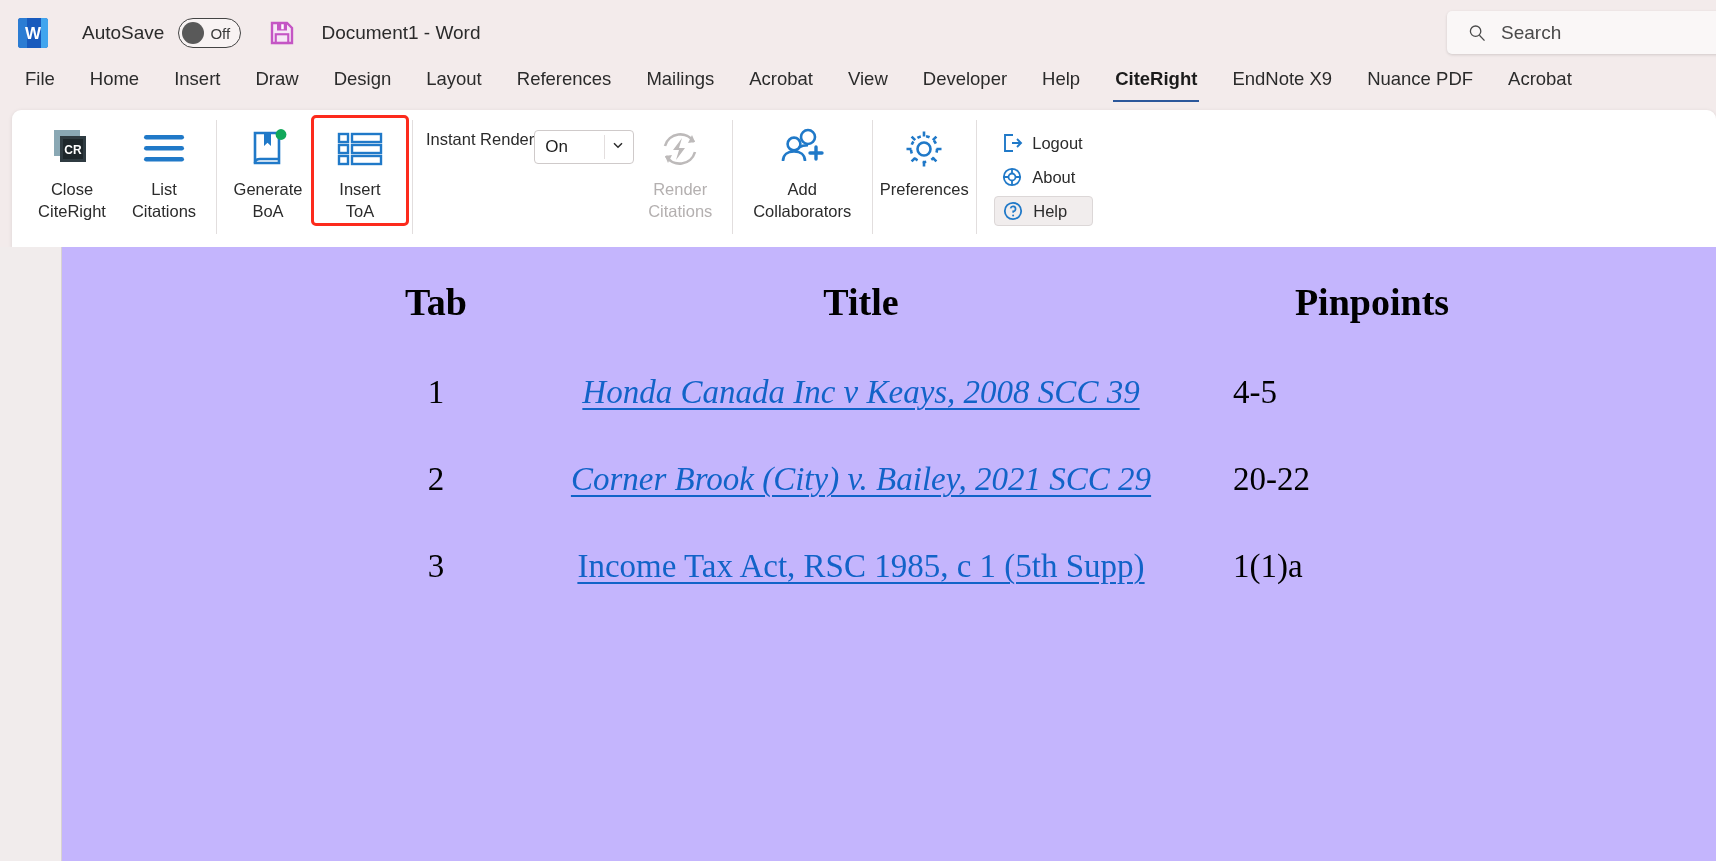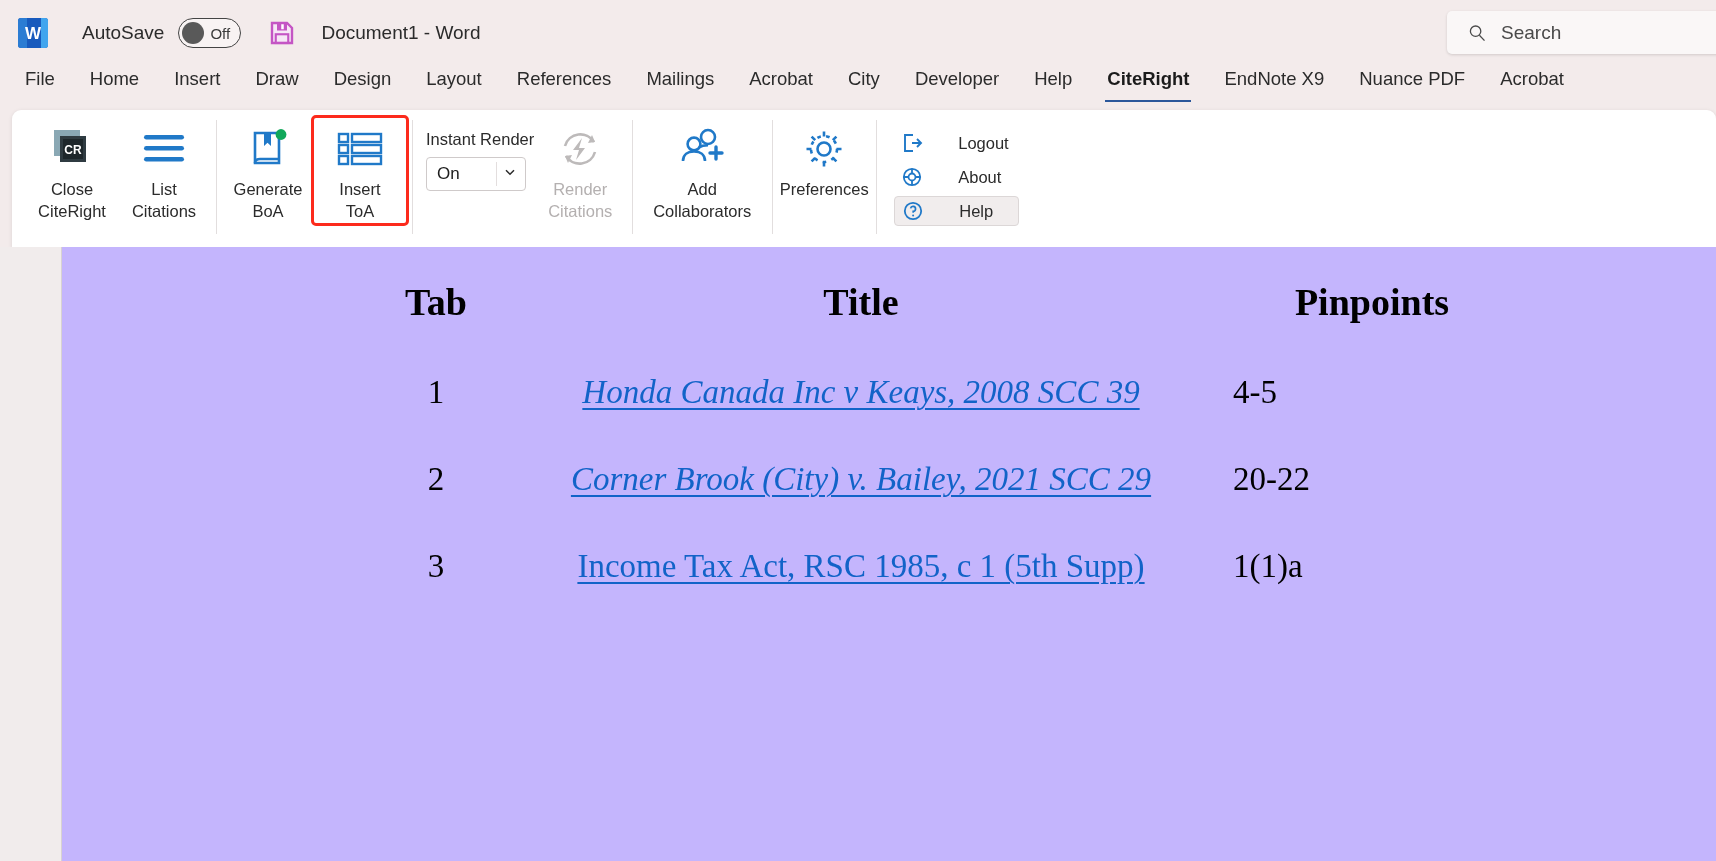--- a/index.html
+++ b/index.html
@@ -150,21 +150,21 @@
     color: #2b2b2b;
   }
   .bigbtn.disabled .lbl { color: #b4b0b0; }
   .bigbtn.highlight {
     outline: 3px solid #fc2a1c;
     outline-offset: 0;
     border-radius: 2px;
   }
 
   
-  .ir-col { display: flex; flex-direction: column; padding-top: 12px; margin-left: 8px; }
+  .ir-col { display: flex; flex-direction: row; padding-top: 12px; margin-left: 8px; }
   .ir-label { font-size: 16.5px; color: #2b2b2b; margin-bottom: 8px; }
   .ir-select {
     width: 100px; height: 34px;
     border: 1px solid #cfcaca;
     border-radius: 4px;
     background: #fff;
     display: flex; align-items: center;
     font-size: 17px; color: #1d1d1d;
     cursor: pointer;
     position: relative;
@@ -177,21 +177,20 @@
   .cmdcol { display: flex; flex-direction: column; padding: 10px 6px 0 12px; gap: 4px; }
   .cmd {
     display: flex; align-items: center;
     height: 30px;
     padding: 0 10px 0 6px;
     border-radius: 4px;
     font-size: 16.5px;
     color: #2b2b2b;
     cursor: pointer;
     white-space: nowrap;
-    gap: 26px;
   }
   .cmd.boxed { background: #f1eded; border: 1px solid #dcd7d7; }
   .cmd .ci { width: 23px; height: 23px; margin-right: 9px; flex: 0 0 auto; display:flex; align-items:center;justify-content:center;}
 
   
   .docarea {
     position: absolute;
     left: 0; right: 0; top: 247px; bottom: 0;
     background: #f1ecec;
   }
@@ -285,21 +284,21 @@
 <div class="tabstrip">
   <div class="tab">File</div>
   <div class="tab">Home</div>
   <div class="tab">Insert</div>
   <div class="tab">Draw</div>
   <div class="tab">Design</div>
   <div class="tab">Layout</div>
   <div class="tab">References</div>
   <div class="tab">Mailings</div>
   <div class="tab">Acrobat</div>
-  <div class="tab">City</div>
+  <div class="tab">View</div>
   <div class="tab">Developer</div>
   <div class="tab">Help</div>
   <div class="tab active">CiteRight</div>
   <div class="tab">EndNote X9</div>
   <div class="tab">Nuance PDF</div>
   <div class="tab">Acrobat</div>
 </div>
 
 <div class="ribbon-wrap">
  <div class="ribbon">

